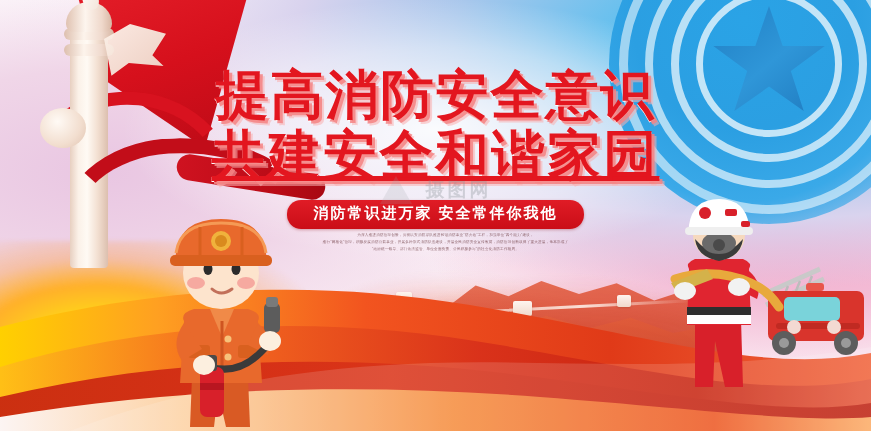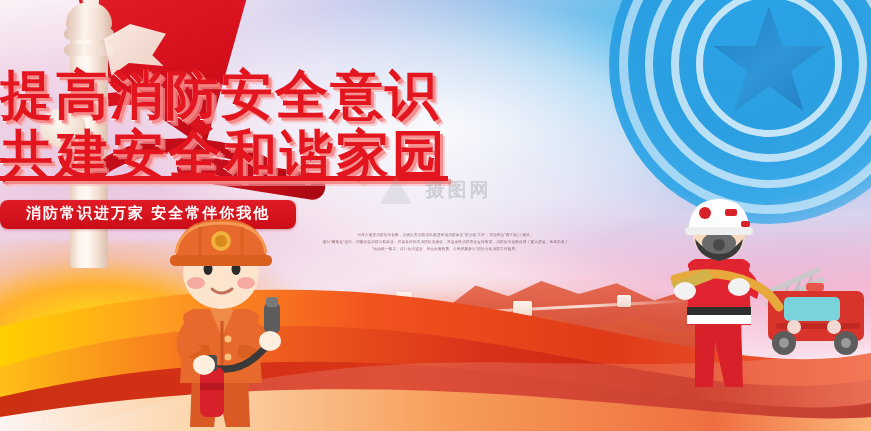--- a/index.html
+++ b/index.html
@@ -161,21 +161,21 @@
   }
   .ribbon-tail{
     position:absolute;left:150px;top:176px;width:150px;height:26px;
     background:linear-gradient(90deg,#cf1220 0%,#b90b16 70%,#a80812 100%);
     border-radius:14px;transform:rotate(9deg);
   }
 
   
   .title-block{
     position:absolute;left:0;right:0;top:66px;
-    z-index:20;
+    text-align:center;z-index:20;
     pointer-events:none;
   }
   .title-line{
     font-family:"DejaVu Sans","Liberation Sans",sans-serif;
     font-weight:bold;
     font-size:53px;
     line-height:58px;
     letter-spacing:2px;
     color:#e3161f;
     text-shadow:
@@ -185,21 +185,21 @@
   }
   .title-line.second{margin-top:2px;letter-spacing:3px;text-decoration:underline;}
 
   .subtitle-pill{
     display:inline-block;
     margin-top:16px;
     padding:4px 26px 6px;
     background:linear-gradient(180deg,#e01c26 0%,#ca0d17 100%);
     color:#ffffff;
     font-size:15px;font-weight:bold;letter-spacing:2px;
-    border-radius:8px;
+    border-radius:14px;
     box-shadow:0 1px 3px rgba(150,20,25,.35);
     white-space:nowrap;
   }
 
   
   .body-text{
     position:absolute;left:225px;right:205px;top:232px;z-index:18;
     text-align:center;
     font-size:3.6px;
     line-height:7px;

